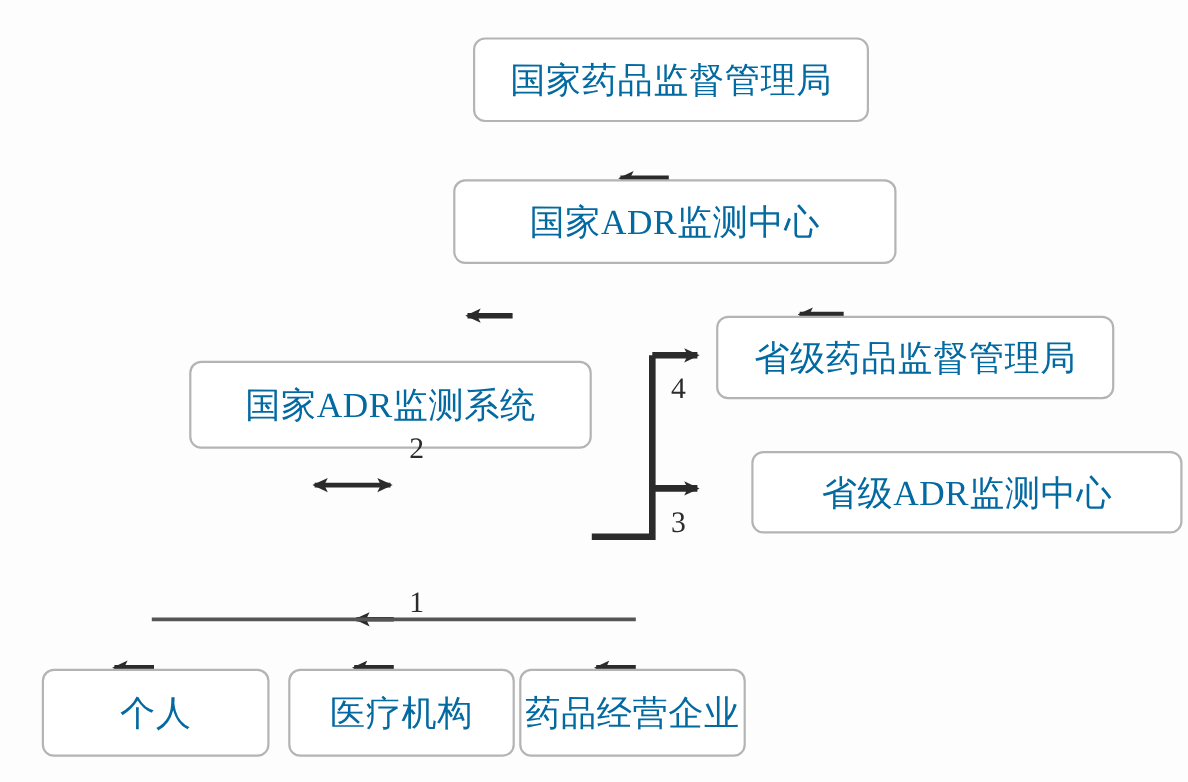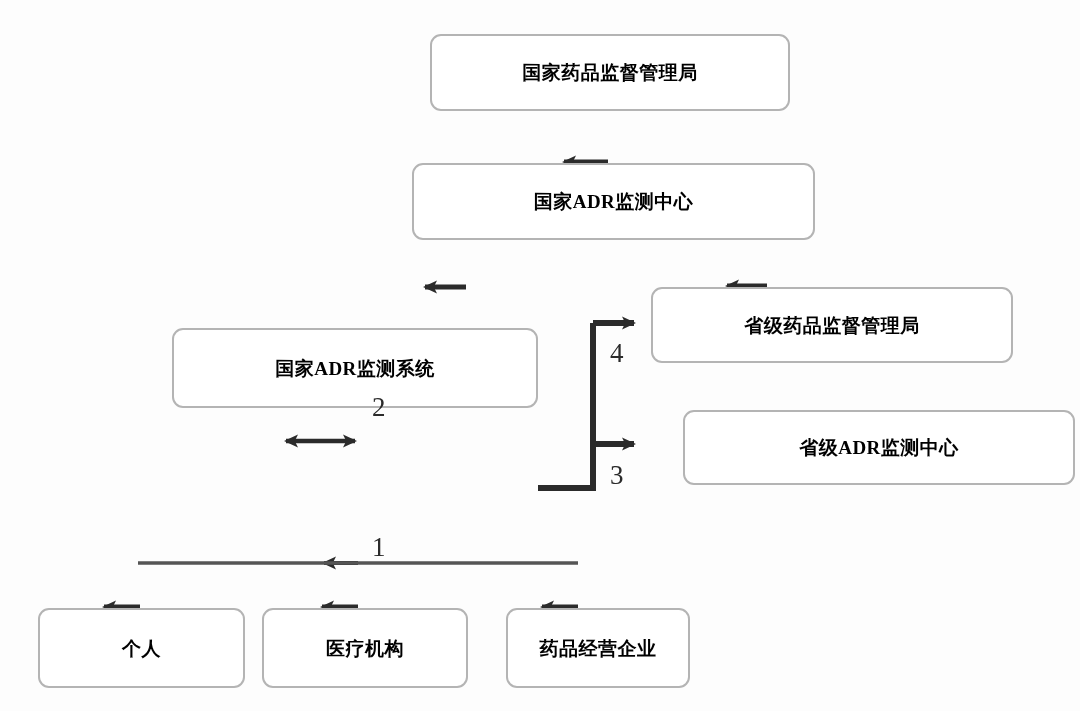--- a/index.html
+++ b/index.html
@@ -21,26 +21,26 @@
     box-sizing: border-box;
     background: #ffffff;
     border: 2px solid #b4b4b4;
     border-radius: 11px;
     display: flex;
     align-items: center;
     justify-content: center;
     z-index: 3;
   }
   .node .node-label {
-    font-size: 19px;
+    font-size: 32px;
     line-height: 1;
-    color: #000000;
+    color: #0369a1;
     letter-spacing: 0.5px;
     white-space: nowrap;
-    font-weight: 700;
+    font-weight: 400;
     font-family: "Liberation Serif", "DejaVu Serif", serif;
   }
   .edge-layer {
     position: absolute;
     left: 0;
     top: 0;
     width: 1080px;
     height: 711px;
     z-index: 2;
     pointer-events: none;
@@ -125,21 +125,21 @@
 
 
   <div class="node" style="left:262px; top:608px; width:206px; height:80px;">
     <span class="node-label">医疗机构</span>
   </div>
 
   <div class="node" style="left:38px; top:608px; width:207px; height:80px;">
     <span class="node-label">个人</span>
   </div>
 
-  <div class="node" style="left:506px; top:608px; width:184px; height:80px;">
+  <div class="node" style="left:472px; top:608px; width:206px; height:80px;">
     <span class="node-label">药品经营企业</span>
   </div>
 
   <div class="edge-label" style="left:372px; top:534px;">1</div>
   <div class="edge-label" style="left:372px; top:394px;">2</div>
   <div class="edge-label" style="left:610px; top:462px;">3</div>
   <div class="edge-label" style="left:610px; top:340px;">4</div>
 
 </div>
 

